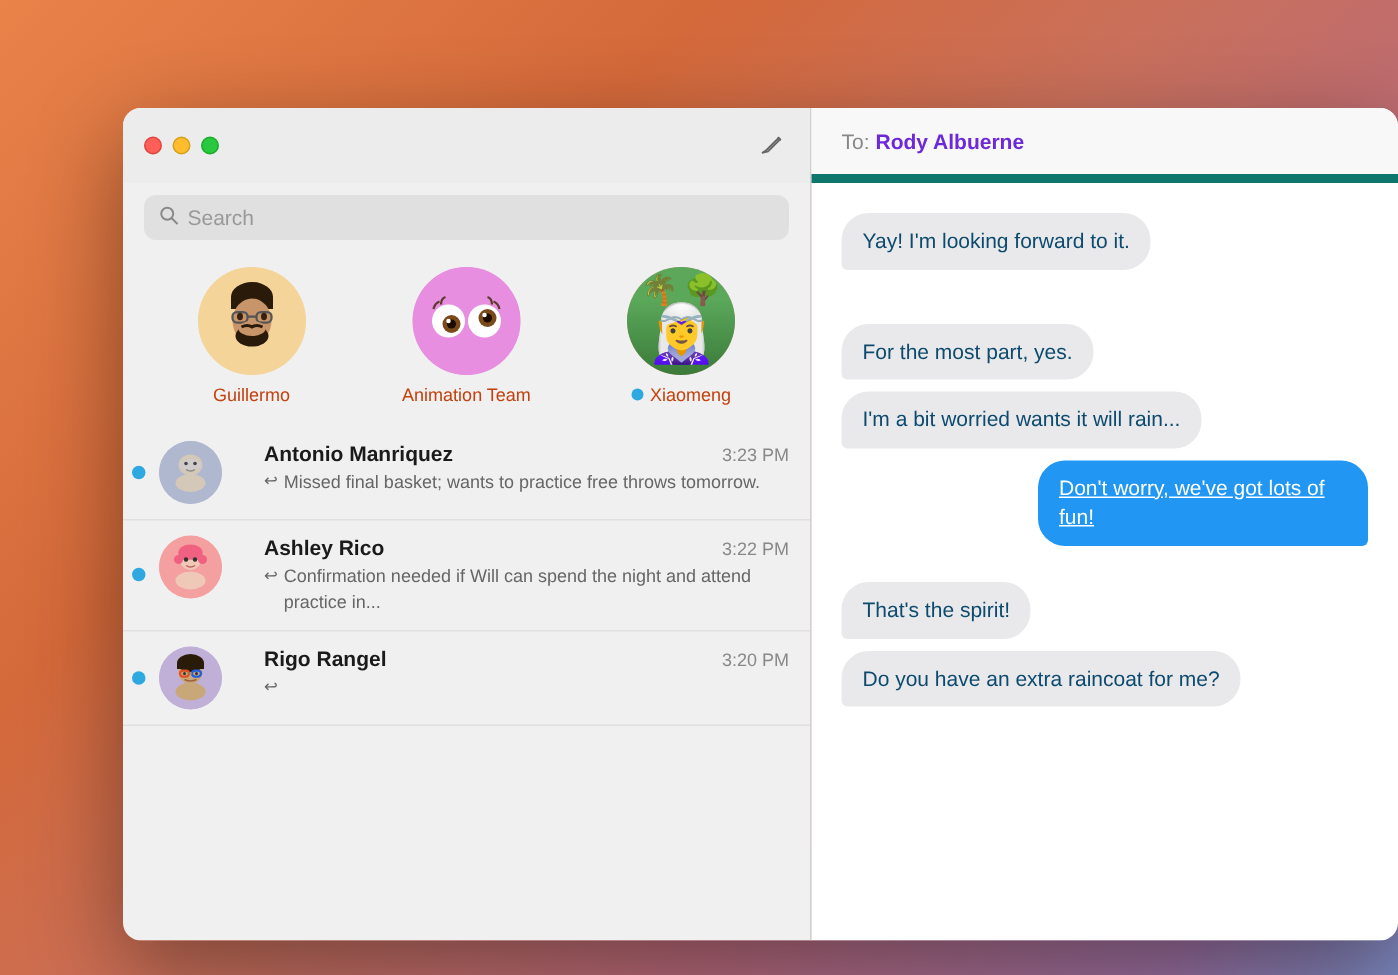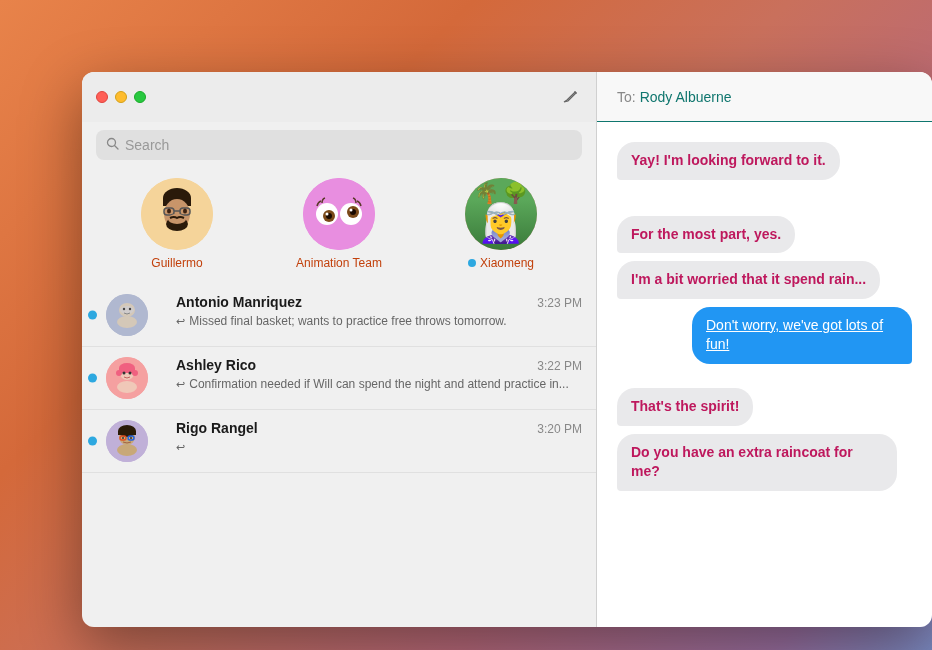--- a/index.html
+++ b/index.html
@@ -27,21 +27,21 @@
       height: 555px;
       border-radius: 12px;
       overflow: hidden;
       display: flex;
       box-shadow: 0 20px 60px rgba(0,0,0,0.4);
       z-index: 1;
     }
 
     
     .left-panel {
-      width: 515px;
+      width: 459px;
       background: #f0f0f0;
       display: flex;
       flex-direction: column;
       border-right: 1px solid #d0d0d0;
       flex-shrink: 0;
     }
 
     .title-bar {
       height: 50px;
       background: #ececec;
@@ -258,36 +258,36 @@
     .right-panel {
       flex: 1;
       background: #ffffff;
       display: flex;
       flex-direction: column;
     }
 
     .chat-header {
       height: 50px;
       background: #f8f8f8;
-      border-bottom: 1px solid #0f766e;
+      border-bottom: 6px solid #0f766e;
       display: flex;
       align-items: center;
       padding: 0 20px;
     }
 
     .to-label {
       font-size: 14px;
       color: #888;
       margin-right: 4px;
     }
 
     .to-name {
       font-size: 14px;
-      font-weight: 400;
-      color: #0f766e;
+      font-weight: 700;
+      color: #6d28d9;
     }
 
     .chat-messages {
       flex: 1;
       padding: 20px 20px;
       display: flex;
       flex-direction: column;
       gap: 8px;
       overflow-y: auto;
     }
@@ -295,24 +295,23 @@
     .bubble {
       max-width: 280px;
       padding: 9px 14px;
       border-radius: 18px;
       font-size: 14px;
       line-height: 1.4;
     }
 
     .bubble-received {
       background: #e9e9eb;
-      color: #be185d;
+      color: #0c4a6e;
       align-self: flex-start;
       border-bottom-left-radius: 4px;
-      font-weight: bold;
     }
 
     .bubble-sent {
       background: #2196f3;
       color: #fff;
       align-self: flex-end;
       border-bottom-right-radius: 4px;
     }
 
     
@@ -576,21 +575,21 @@
       <span class="to-name">Rody Albuerne</span>
     </div>
 
     <div class="chat-messages">
 
       <div class="bubble bubble-received">Yay! I'm looking forward to it.</div>
 
       <div style="height: 20px;"></div>
 
       <div class="bubble bubble-received">For the most part, yes.</div>
-      <div class="bubble bubble-received">I'm a bit worried that it spend rain...</div>
+      <div class="bubble bubble-received">I'm a bit worried wants it will rain...</div>
       <div class="bubble bubble-sent" style="max-width: 220px; text-decoration: underline;">Don't worry, we've got lots of fun!</div>
 
       <div style="height: 8px;"></div>
 
       <div class="bubble bubble-received">That's the spirit!</div>
       <div class="bubble bubble-received">Do you have an extra raincoat for me?</div>
 
     </div>
 
   </div>

